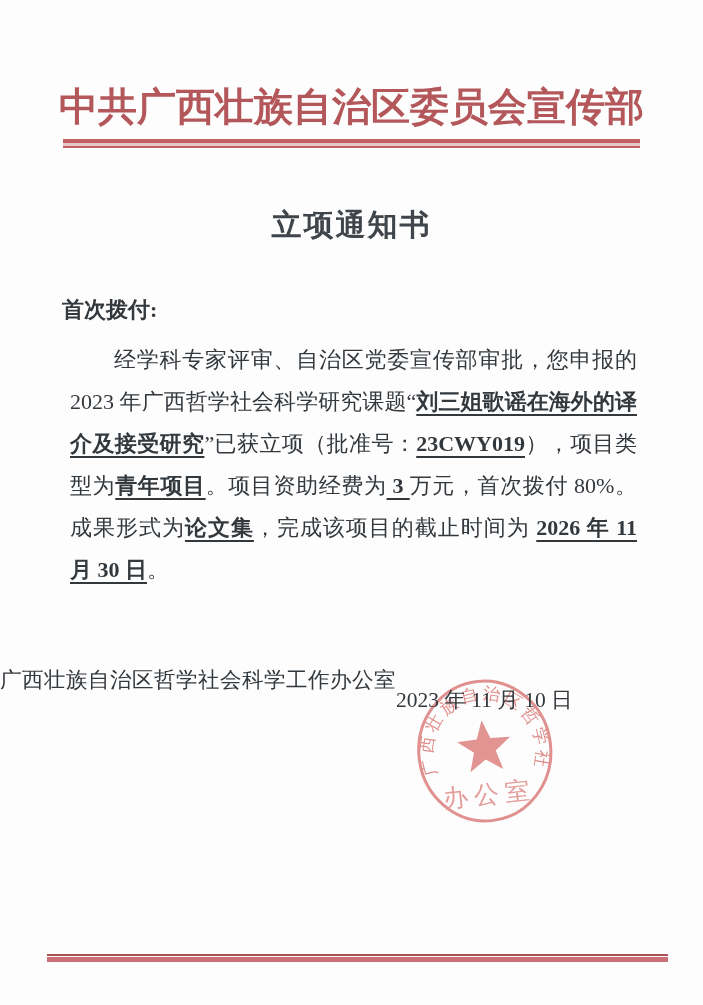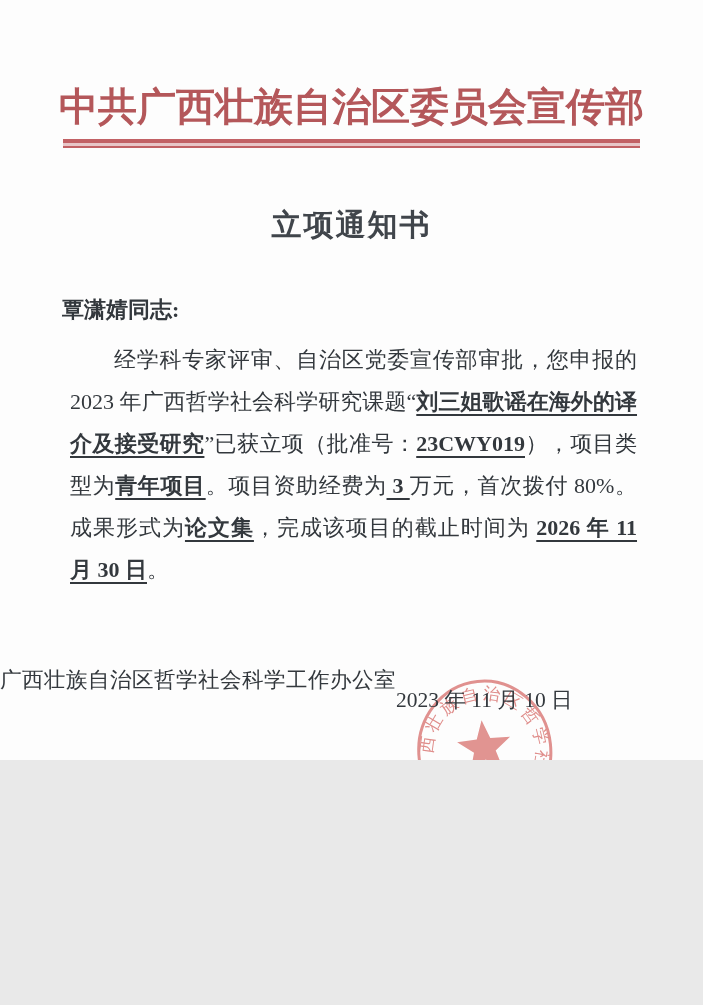--- a/index.html
+++ b/index.html
@@ -1,18 +1,18 @@
 <!DOCTYPE html>
 <html><head>
 <meta charset="utf-8">
 <style>
   html,body { margin:0; padding:0; background:#e9e9e9; }
   .page {
     position:relative;
-    width:703px; height:760px;
+    width:703px; height:1005px;
     margin:0 auto;
     background:#fdfdfd;
     overflow:hidden;
     font-family:"Liberation Serif","DejaVu Serif",serif;
     color:#33383d;
   }
   
   .letterhead-title {
     margin:84px 0 0 0;
     text-align:center;
@@ -93,21 +93,21 @@
 <body>
 
 <div class="page">
 
   <div class="letterhead-title">中共广西壮族自治区委员会宣传部</div>
   <div class="letterhead-rule"></div>
 
   <div class="doc-title">立项通知书</div>
 
   <div class="body-text">
-    <p class="salutation">覃潇婧同志:</p>
+    <p class="salutation">首次拨付:</p>
     <p class="para"><span>经学科专家评审、自治区党委宣传部审批，您申报的 2023 年广西哲学社会科学研究课题“</span><span class="em">刘三姐歌谣在海外的译介及接受研究</span><span>”已获立项（批准号：</span><span class="em">23CWY019</span><span>），项目类型为</span><span class="em">青年项目</span><span>。项目资助经费为</span><span class="em"> 3 </span><span>万元，首次拨付 80%。成果形式为</span><span class="em">论文集</span><span>，完成该项目的截止时间为 </span><span class="em">2026 年 11 月 30 日</span><span>。</span></p>
   </div>
 
   <div class="sign-block">
     <div class="sign-org">广西壮族自治区哲学社会科学工作办公室</div>
     <div class="sign-date">2023 年 11 月 10 日</div>
   </div>
 
   <svg class="stamp" width="170" height="180" viewBox="0 0 170 180">
     <ellipse class="ring" cx="85" cy="88" rx="66" ry="70"></ellipse>

